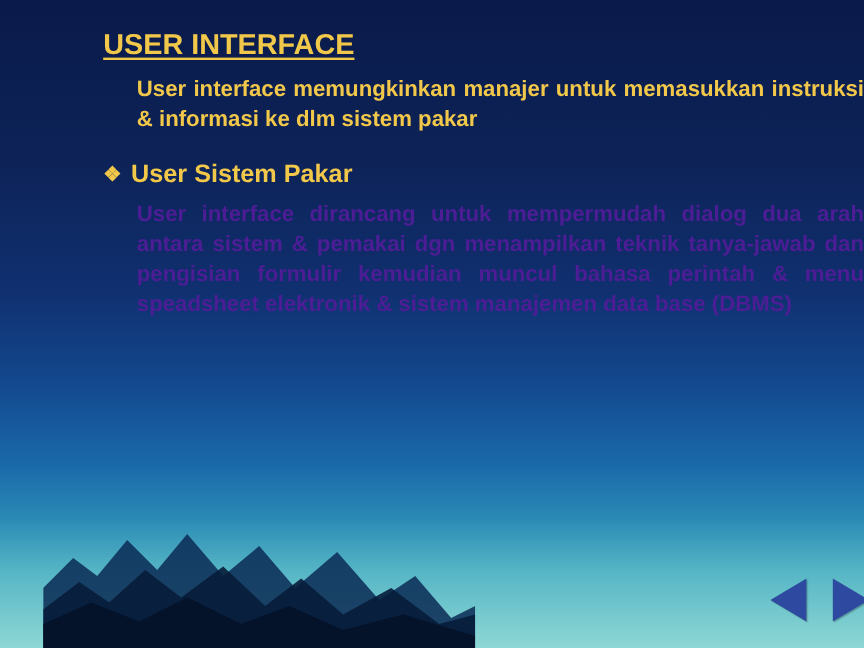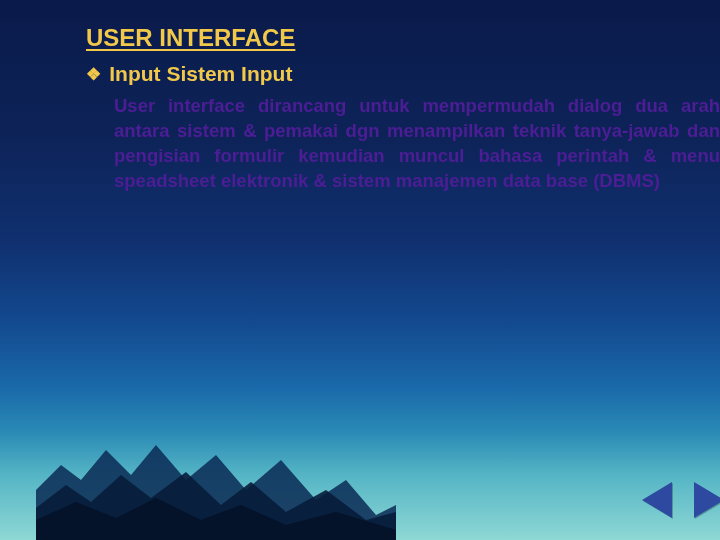--- a/index.html
+++ b/index.html
@@ -105,24 +105,25 @@
     filter: drop-shadow(1px 1px 0 rgba(0,0,0,.25));
   }
 </style>
 </head>
 <body>
 
 <div class="slide">
 
   <div class="title">USER INTERFACE</div>
 
+  <div class="body-para">User interface memungkinkan manajer untuk memasukkan instruksi &amp; informasi ke dlm sistem pakar</div>
 
   <div class="subhead">
     <span class="bullet-diamond">❖</span>
-    <span>Input Sistem Input</span>
+    <span>User Sistem Pakar</span>
   </div>
 
   <div class="body-para2">User interface dirancang untuk mempermudah dialog dua arah antara sistem &amp; pemakai dgn menampilkan teknik tanya-jawab dan pengisian formulir kemudian muncul bahasa perintah &amp; menu speadsheet elektronik &amp; sistem manajemen data base (DBMS)</div>
 
   <svg class="mountains" viewBox="0 0 360 120" preserveAspectRatio="none">
     <path d="M0,120 L0,70 L25,45 L45,60 L70,30 L95,55 L120,25 L150,60 L180,35 L210,70 L245,40 L280,80 L310,60 L340,95 L360,85 L360,120 Z" fill="#0a2a55" opacity="0.85"></path>
     <path d="M0,120 L0,88 L30,65 L55,82 L85,55 L115,78 L150,52 L185,85 L215,62 L250,92 L290,70 L330,100 L360,92 L360,120 Z" fill="#071c3a" opacity="0.9"></path>
     <path d="M0,120 L0,100 L40,82 L80,98 L120,78 L165,100 L205,85 L250,105 L300,92 L360,110 L360,120 Z" fill="#04122a"></path>
   </svg>
 

